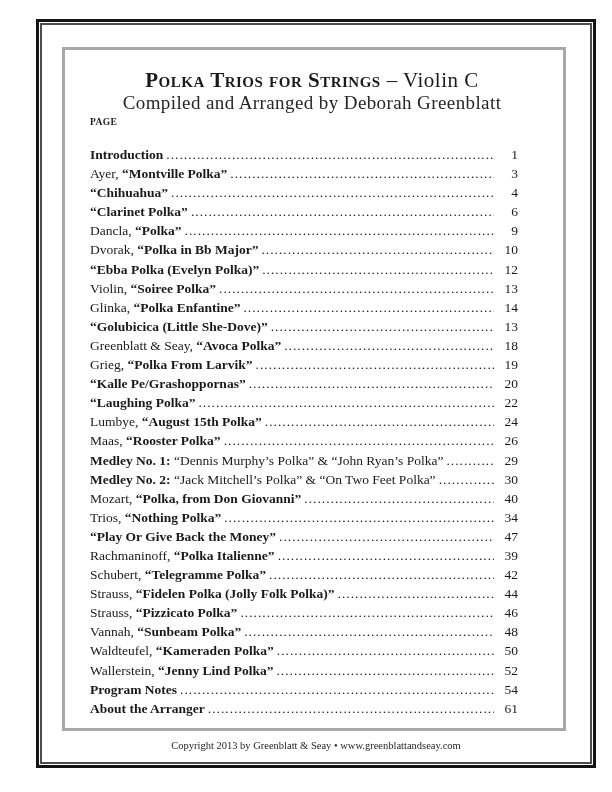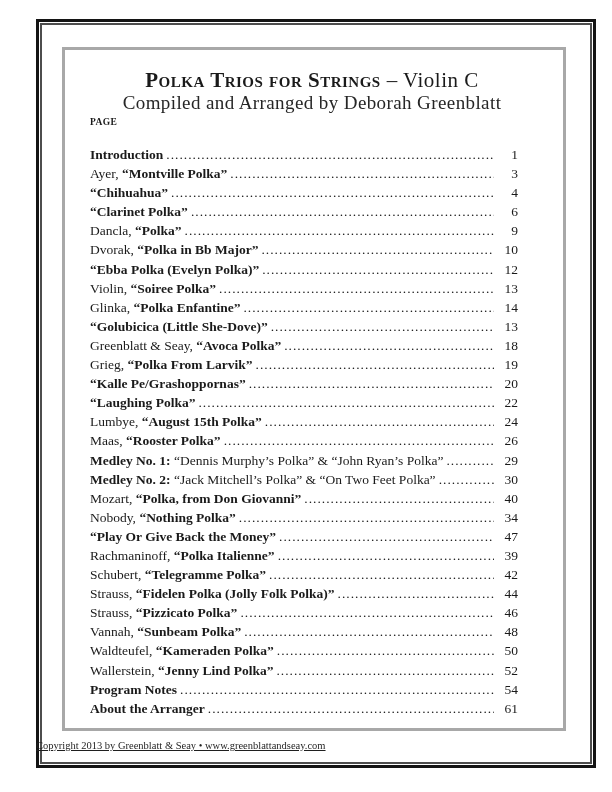--- a/index.html
+++ b/index.html
@@ -95,24 +95,23 @@
     flex: 0 0 auto;
     min-width: 20px;
     padding-left: 4px;
     text-align: right;
   }
   
   .copyright {
     position: absolute;
     left: 36px; top: 740px;
     width: 560px;
-    text-align: left;
+    text-align: center;
     font-size: 10.5px;
     color: #1f1f1f;
-    text-decoration: underline;
   }
 </style>
 </head>
 <body>
 
 <div class="outer-frame">
   <div class="outer-frame-line"></div>
 </div>
 
 <div class="inner-frame"></div>
@@ -237,21 +236,21 @@
     <span class="toc-page">30</span>
   </div>
 
   <div class="toc-row">
     <span class="toc-label"><span>Mozart, </span><span class="b">“Polka, from Don Giovanni”</span></span>
     <span class="dots"></span>
     <span class="toc-page">40</span>
   </div>
 
   <div class="toc-row">
-    <span class="toc-label"><span>Nobody, </span><span class="b">“Nothing Polka”</span></span>
+    <span class="toc-label"><span>Trios, </span><span class="b">“Nothing Polka”</span></span>
     <span class="dots"></span>
     <span class="toc-page">34</span>
   </div>
 
   <div class="toc-row">
     <span class="toc-label"><span class="b">“Play Or Give Back the Money”</span></span>
     <span class="dots"></span>
     <span class="toc-page">47</span>
   </div>
 

